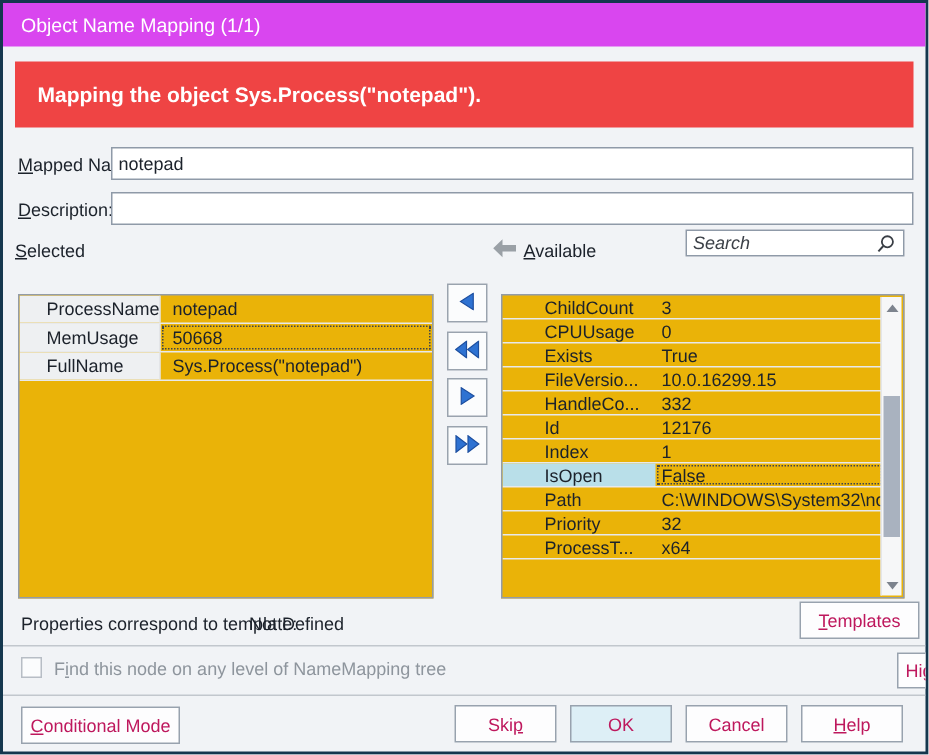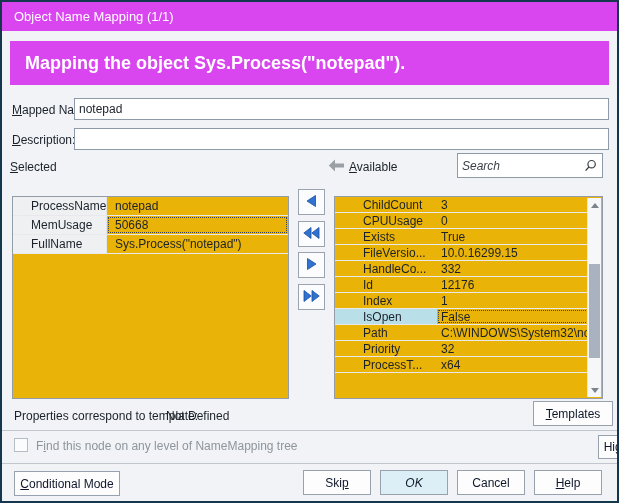--- a/index.html
+++ b/index.html
@@ -1,42 +1,42 @@
 <!DOCTYPE html>
 <html><head>
 <meta charset="utf-8">
 <style>
   html,body{margin:0;padding:0;background:#d7dadd;}
   .dialog{position:relative;width:619px;height:503px;background:#f1f3f6;border:2px solid #15374e;
           box-sizing:border-box;font-family:"Liberation Sans",sans-serif;font-size:12px;color:#1c222b;overflow:hidden;}
   .abs{position:absolute;}
   .titlebar{left:0;top:0;width:615px;height:29px;background:#d946ef;color:#fff;line-height:29px;
             padding-left:12px;box-sizing:border-box;font-size:13px;}
-  .banner{left:8px;top:39px;width:599px;height:44px;background:#d946ef;color:#fff;font-weight:bold;
-          font-size:18px;line-height:44px;padding-left:15px;box-sizing:border-box;}
+  .banner{left:8px;top:39px;width:599px;height:44px;background:#ef4444;color:#fff;font-weight:bold;
+          font-size:14px;line-height:44px;padding-left:15px;box-sizing:border-box;}
   .lbl{height:16px;line-height:16px;white-space:nowrap;}
   .accel{text-decoration:underline;}
   .tbox{background:#fff;border:1px solid #8f9aa8;box-sizing:border-box;}
   input.fld{width:100%;height:100%;border:none;outline:none;background:transparent;
             font-family:"Liberation Sans",sans-serif;font-size:12px;color:#1c222b;padding:0 4px;box-sizing:border-box;}
   input.fld::placeholder{color:#3c4148;font-style:italic;opacity:1;}
   .list{background:#eab308;border:1px solid #939ca7;box-sizing:border-box;overflow:hidden;margin-top:9px;}
   .prow{display:flex;border-bottom:1px solid #e7e9ec;box-sizing:border-box;}
   .sel-list .prow{height:19px;line-height:18px;}
   .av-list .prow{height:16px;line-height:17.4px;width:254px;}
   .sel-list .pname{width:94px;background:#eef0f2;padding-left:18px;box-sizing:border-box;
                    border-right:1px solid #e3e5e8;white-space:nowrap;overflow:hidden;}
   .sel-list .pval{flex:1;padding-left:8px;white-space:nowrap;overflow:hidden;}
   .av-list .pname{width:102px;padding-left:28px;box-sizing:border-box;white-space:nowrap;overflow:hidden;}
   .av-list .pval{flex:1;padding-left:4px;white-space:nowrap;overflow:hidden;}
   .focus-cell{outline:1px dotted #3f444a;outline-offset:-2px;}
   .av-list .prow.selrow .pname{background:#b9dfe9;}
   .btn{background:#fdfdfe;border:1px solid #98a2ae;box-sizing:border-box;display:flex;
-       align-items:center;justify-content:center;font-size:12px;color:#0f172a;cursor:default;white-space:nowrap;}
-  .btn.default{background:#ddeff6;font-style:italic;}
+       align-items:center;justify-content:center;font-size:12px;color:#be185d;cursor:default;white-space:nowrap;}
+  .btn.default{background:#ddeff6;}
   .movebtn{width:27px;height:26px;background:#fbfcfd;border:1px solid #9aa3ae;box-sizing:border-box;
            display:flex;align-items:center;justify-content:center;}
   .divider{left:0;width:615px;height:1px;background:#c2c7cd;}
   .graytxt{color:#8e959d;}
   .checkbox{width:14px;height:14px;background:#fbfcfd;border:1px solid #b7bdc5;box-sizing:border-box;}
   .scrollbar{position:absolute;top:1px;right:1px;width:13px;height:199px;background:#f6f7f8;
              border-left:1px solid #e4e6e9;}
   .sb-arrow{position:absolute;left:0;width:13px;height:14px;display:flex;align-items:center;justify-content:center;}
   .tri-up{width:0;height:0;border-left:4px solid transparent;border-right:4px solid transparent;border-bottom:5px solid #7d848e;}
   .tri-down{width:0;height:0;border-left:4px solid transparent;border-right:4px solid transparent;border-top:5px solid #7d848e;}
@@ -68,21 +68,21 @@
 
   <div class="abs lbl" style="left:8px;top:157px;"><span class="accel">S</span><span>elected</span></div>
 
   <span class="abs" style="left:326px;top:157px;">
     <svg width="17" height="13" viewBox="0 0 17 13">
         <path d="M7 0.5 L0.8 6.5 L7 12.5 L7 8.6 L16 8.6 L16 4.4 L7 4.4 Z" fill="#9aa0a6"></path>
       </svg>
   </span>
   <div class="abs lbl" style="left:347px;top:157px;"><span class="accel">A</span><span>vailable</span></div>
 
-  <div class="abs tbox srchwrap" style="left:455px;top:151px;width:146px;height:25px;justify-content:space-between;">
+  <div class="abs tbox srchwrap" style="left:455px;top:151px;width:146px;height:18px;justify-content:space-between;">
     <input class="fld" type="text" style="flex: 1 1 0%;" placeholder="Search">
     <span style="padding-right:5px;display:flex;">
       <svg width="13" height="13" viewBox="0 0 13 13">
           <circle cx="7.6" cy="5.2" r="3.7" fill="none" stroke="#3a3f46" stroke-width="1.2"></circle>
           <line x1="4.9" y1="8" x2="1.6" y2="11.6" stroke="#3a3f46" stroke-width="1.3"></line>
         </svg>
     </span>
   </div>
 
   <div class="abs list sel-list" style="left:10px;top:185px;width:277px;height:203px;">

